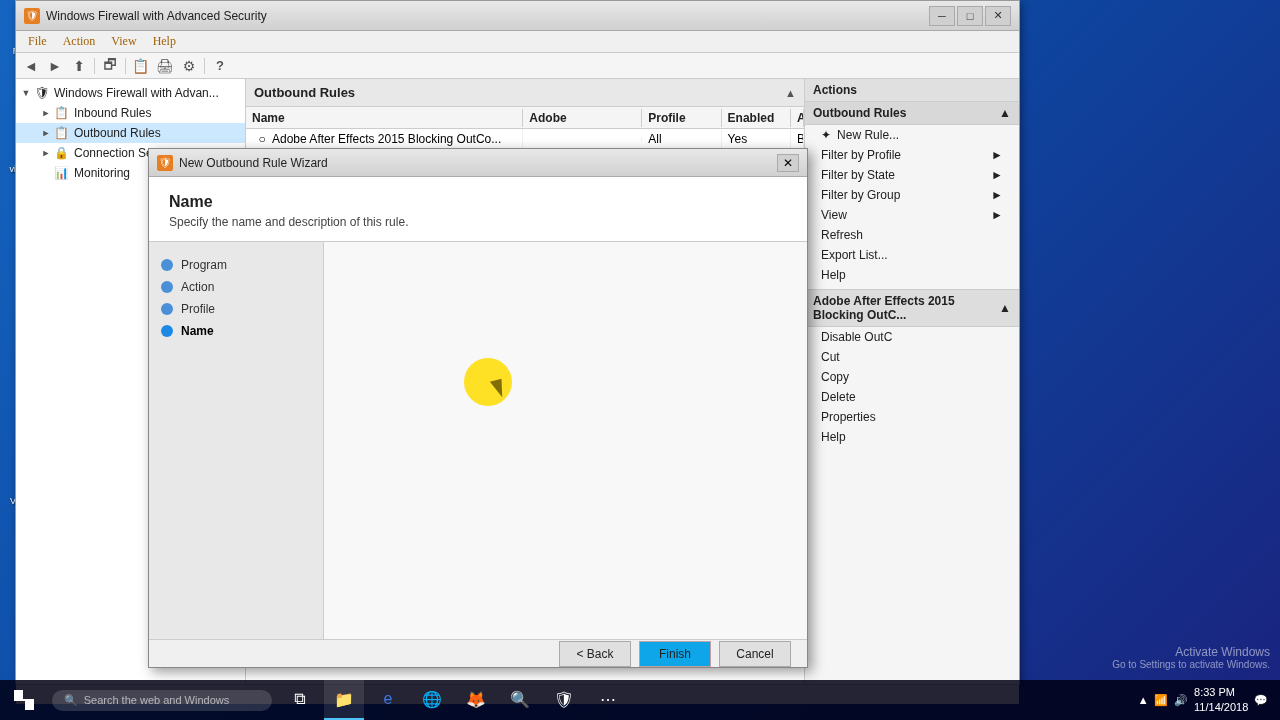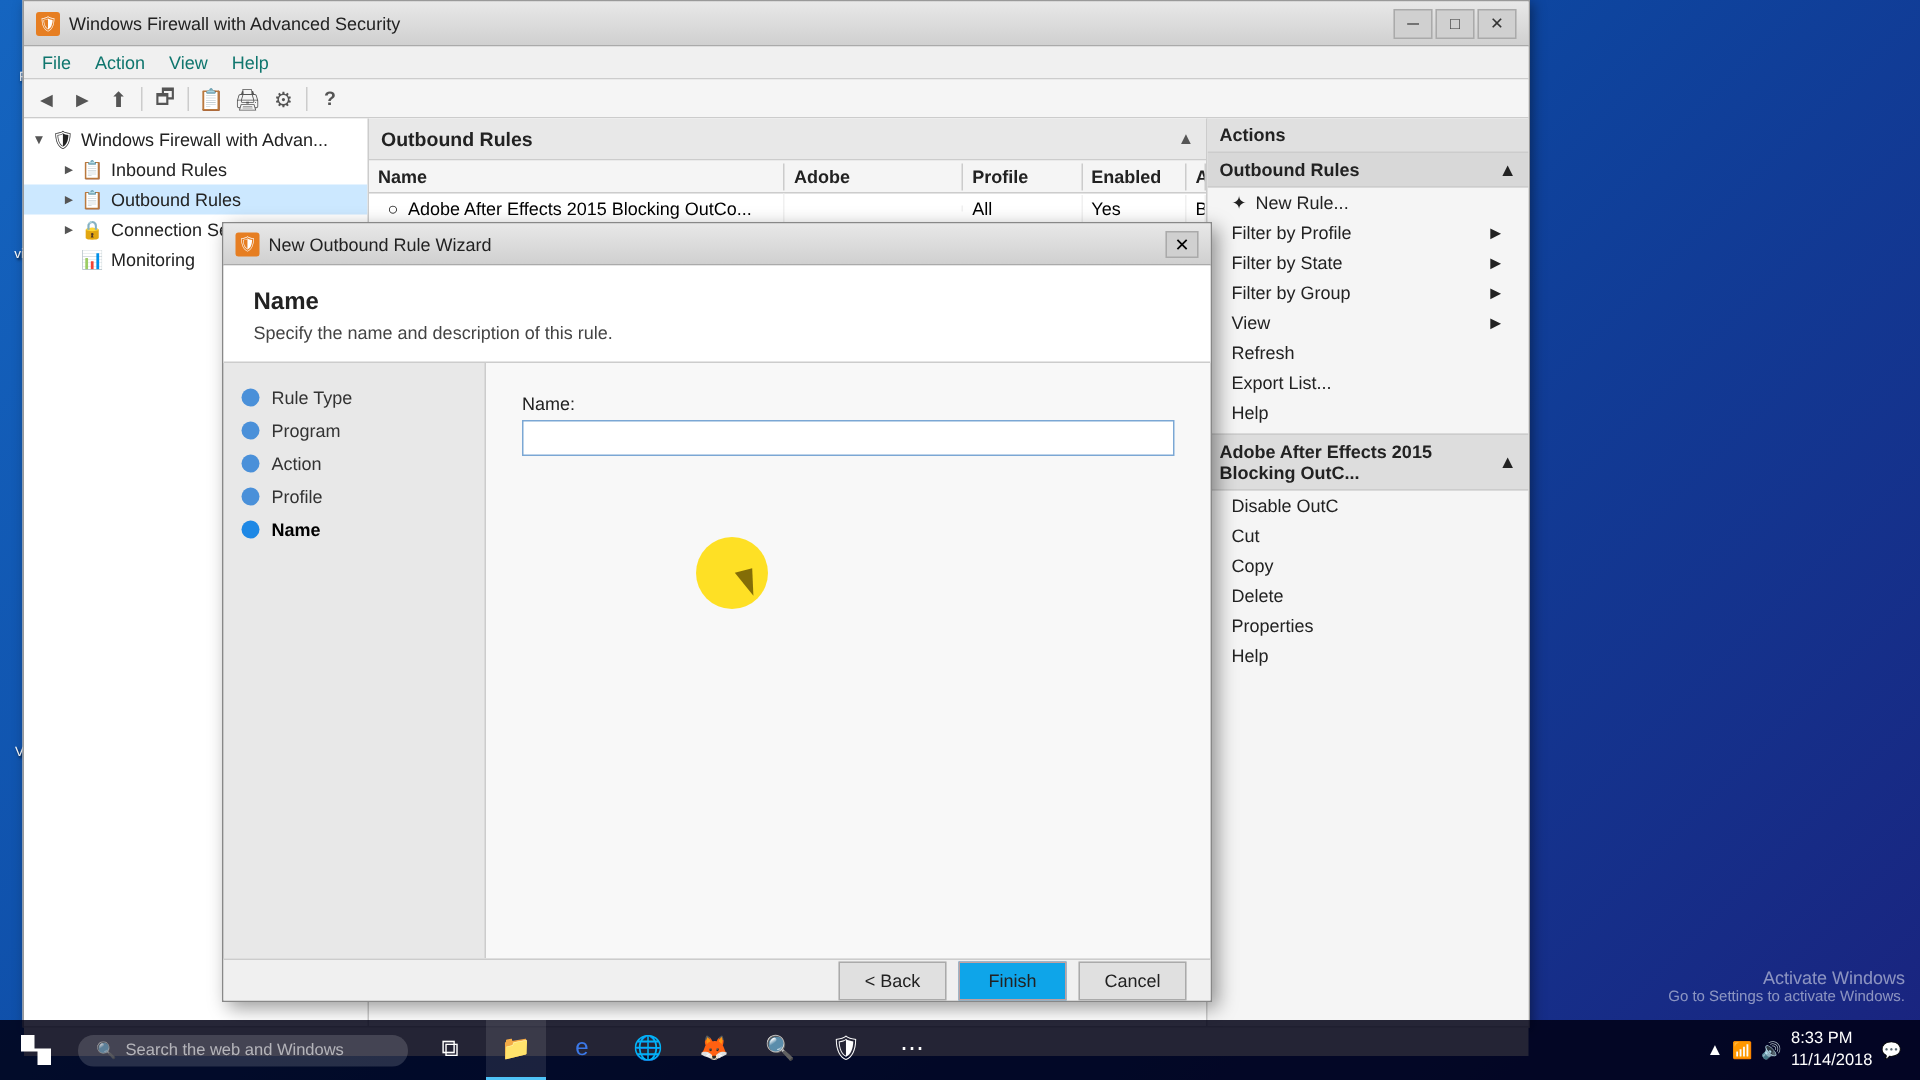--- a/index.html
+++ b/index.html
@@ -150,21 +150,22 @@
       background: #f0f0f0;
       display: flex;
       align-items: center;
       padding: 0 4px;
       border-bottom: 1px solid #ccc;
     }
     .menu-item {
       padding: 2px 8px;
       cursor: pointer;
       font-size: 12px;
-      color: #0f766e;
+      color: #a16207;
+      font-family: Liberation Serif, serif;
     }
 
     
     .mmc-toolbar {
       height: 26px;
       background: #f5f5f5;
       display: flex;
       align-items: center;
       padding: 0 4px;
       border-bottom: 1px solid #ccc;
@@ -791,47 +792,39 @@
       <div class="wizard-body">
 
         <div class="wizard-top">
           <div class="wizard-title">Name</div>
           <div class="wizard-subtitle">Specify the name and description of this rule.</div>
         </div>
 
         <div class="wizard-main">
 
           <div class="wizard-steps">
-            <div class="wizard-step">
-              <div class="step-dot done"></div>
-              <span>Rule Type</span>
-            </div>
             <div class="wizard-step">
               <div class="step-dot done"></div>
               <span>Program</span>
             </div>
             <div class="wizard-step">
               <div class="step-dot done"></div>
               <span>Action</span>
             </div>
             <div class="wizard-step">
               <div class="step-dot done"></div>
               <span>Profile</span>
             </div>
             <div class="wizard-step active">
               <div class="step-dot" style="background:#1e88e5;"></div>
               <span>Name</span>
             </div>
           </div>
 
           <div class="wizard-content">
-            <div>
-              <div class="wizard-field-label">Name:</div>
-              <input class="wizard-input" type="text" value="" placeholder="" style="">
-            </div>
           </div>
         </div>
 
         <div class="wizard-footer">
           <button class="wizard-btn">&lt; Back</button>
           <button class="wizard-btn primary">Finish</button>
           <button class="wizard-btn">Cancel</button>
         </div>
       </div>
     </div>

